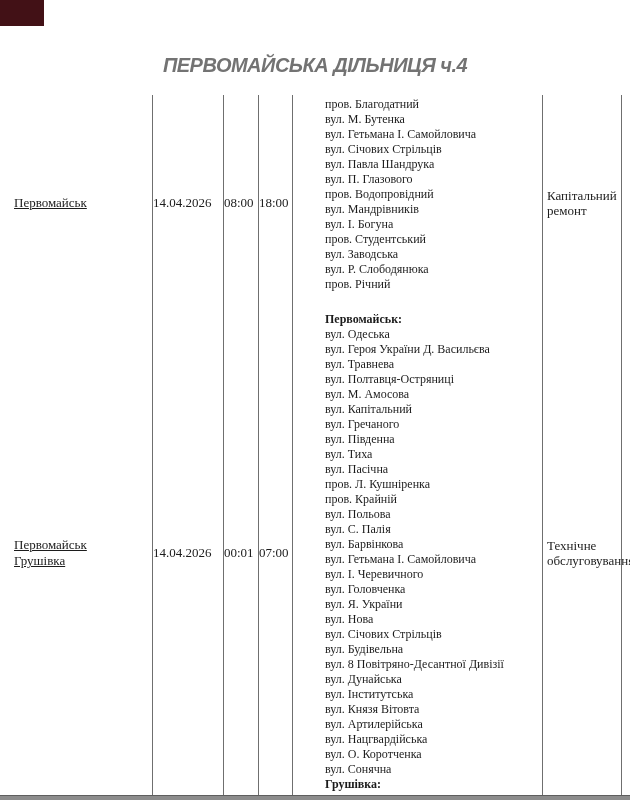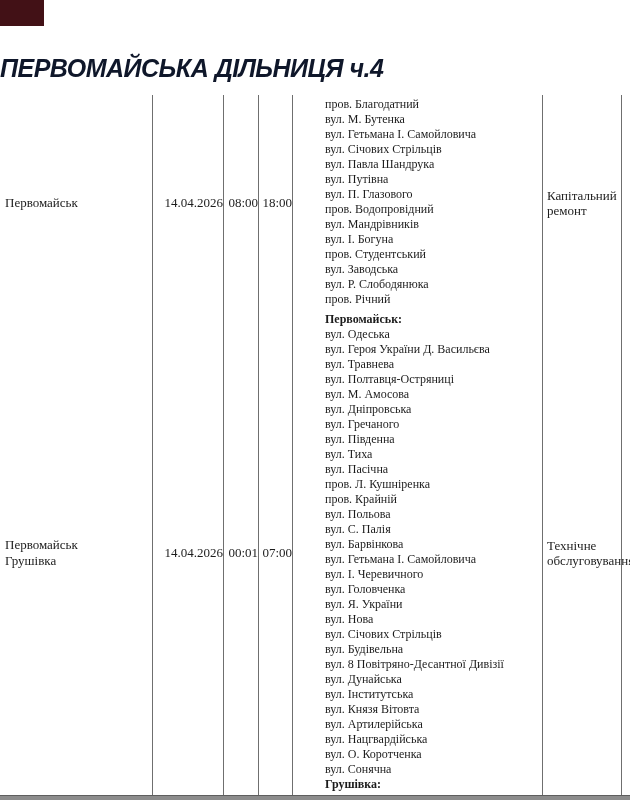--- a/index.html
+++ b/index.html
@@ -12,48 +12,48 @@
     color: #1c1c1c;
   }
   .corner-mark {
     position: absolute; left: 0; top: 0;
     width: 44px; height: 26px;
     background: #421116;
   }
   .page-title {
     position: absolute; top: 54px; left: 0;
     width: 100%;
-    text-align: left;
+    text-align: center;
     font-family: "Liberation Sans", sans-serif;
     font-style: italic;
     font-weight: bold;
-    font-size: 25px;
+    font-size: 20px;
     letter-spacing: -0.5px;
-    color: #0f172a;
+    color: #737373;
     white-space: nowrap;
   }
   .schedule-table {
     position: absolute; top: 95px; left: 0;
     width: 622px; height: 701px;
     display: grid;
     grid-template-columns: 153px 71px 35px 34px 250px 79px;
     grid-template-rows: 215px 486px;
   }
   .cell {
     box-sizing: border-box;
     border-right: 1px solid #6f6f6f;
     overflow: hidden;
   }
   .meta {
     display: flex;
     align-items: center;
     font-size: 13px;
   }
-  .loc { padding-left: 5px; white-space: pre-line; line-height: 16px; }
-  .center { justify-content: flex-end; }
+  .loc { padding-left: 14px; white-space: pre-line; line-height: 16px; text-decoration: underline; }
+  .center { justify-content: flex-start; }
   .streets {
     font-family: "Liberation Serif", serif;
     font-size: 12px;
     padding: 2px 0 0 4px;
     overflow: hidden;
     margin-left: 28px;
   }
   .street { white-space: nowrap; }
   .group-head { font-weight: bold; }
   .worktype {
@@ -93,21 +93,20 @@
   </div>
   <div class="cell meta center row-top">
     <span>18:00</span>
   </div>
   <div class="cell streets row-top">
       <div class="street">пров. Благодатний</div>
       <div class="street">вул. М. Бутенка</div>
       <div class="street">вул. Гетьмана І. Самойловича</div>
       <div class="street">вул. Січових Стрільців</div>
       <div class="street">вул. Павла Шандрука</div>
-      <div class="street">вул. Путівна</div>
       <div class="street">вул. П. Глазового</div>
       <div class="street">пров. Водопровідний</div>
       <div class="street">вул. Мандрівників</div>
       <div class="street">вул. І. Богуна</div>
       <div class="street">пров. Студентський</div>
       <div class="street">вул. Заводська</div>
       <div class="street">вул. Р. Слободянюка</div>
       <div class="street">пров. Річний</div>
     </div>
   <div class="cell worktype row-top">
@@ -127,21 +126,21 @@
   <div class="cell meta center row-bottom">
     <span>07:00</span>
   </div>
   <div class="cell streets row-bottom">
       <div class="street group-head">Первомайськ:</div>
       <div class="street">вул. Одеська</div>
       <div class="street">вул. Героя України Д. Васильєва</div>
       <div class="street">вул. Травнева</div>
       <div class="street">вул. Полтавця-Остряниці</div>
       <div class="street">вул. М. Амосова</div>
-      <div class="street">вул. Дніпровська</div>
+      <div class="street">вул. Капітальний</div>
       <div class="street">вул. Гречаного</div>
       <div class="street">вул. Південна</div>
       <div class="street">вул. Тиха</div>
       <div class="street">вул. Пасічна</div>
       <div class="street">пров. Л. Кушніренка</div>
       <div class="street">пров. Крайній</div>
       <div class="street">вул. Польова</div>
       <div class="street">вул. С. Палія</div>
       <div class="street">вул. Барвінкова</div>
       <div class="street">вул. Гетьмана І. Самойловича</div>

